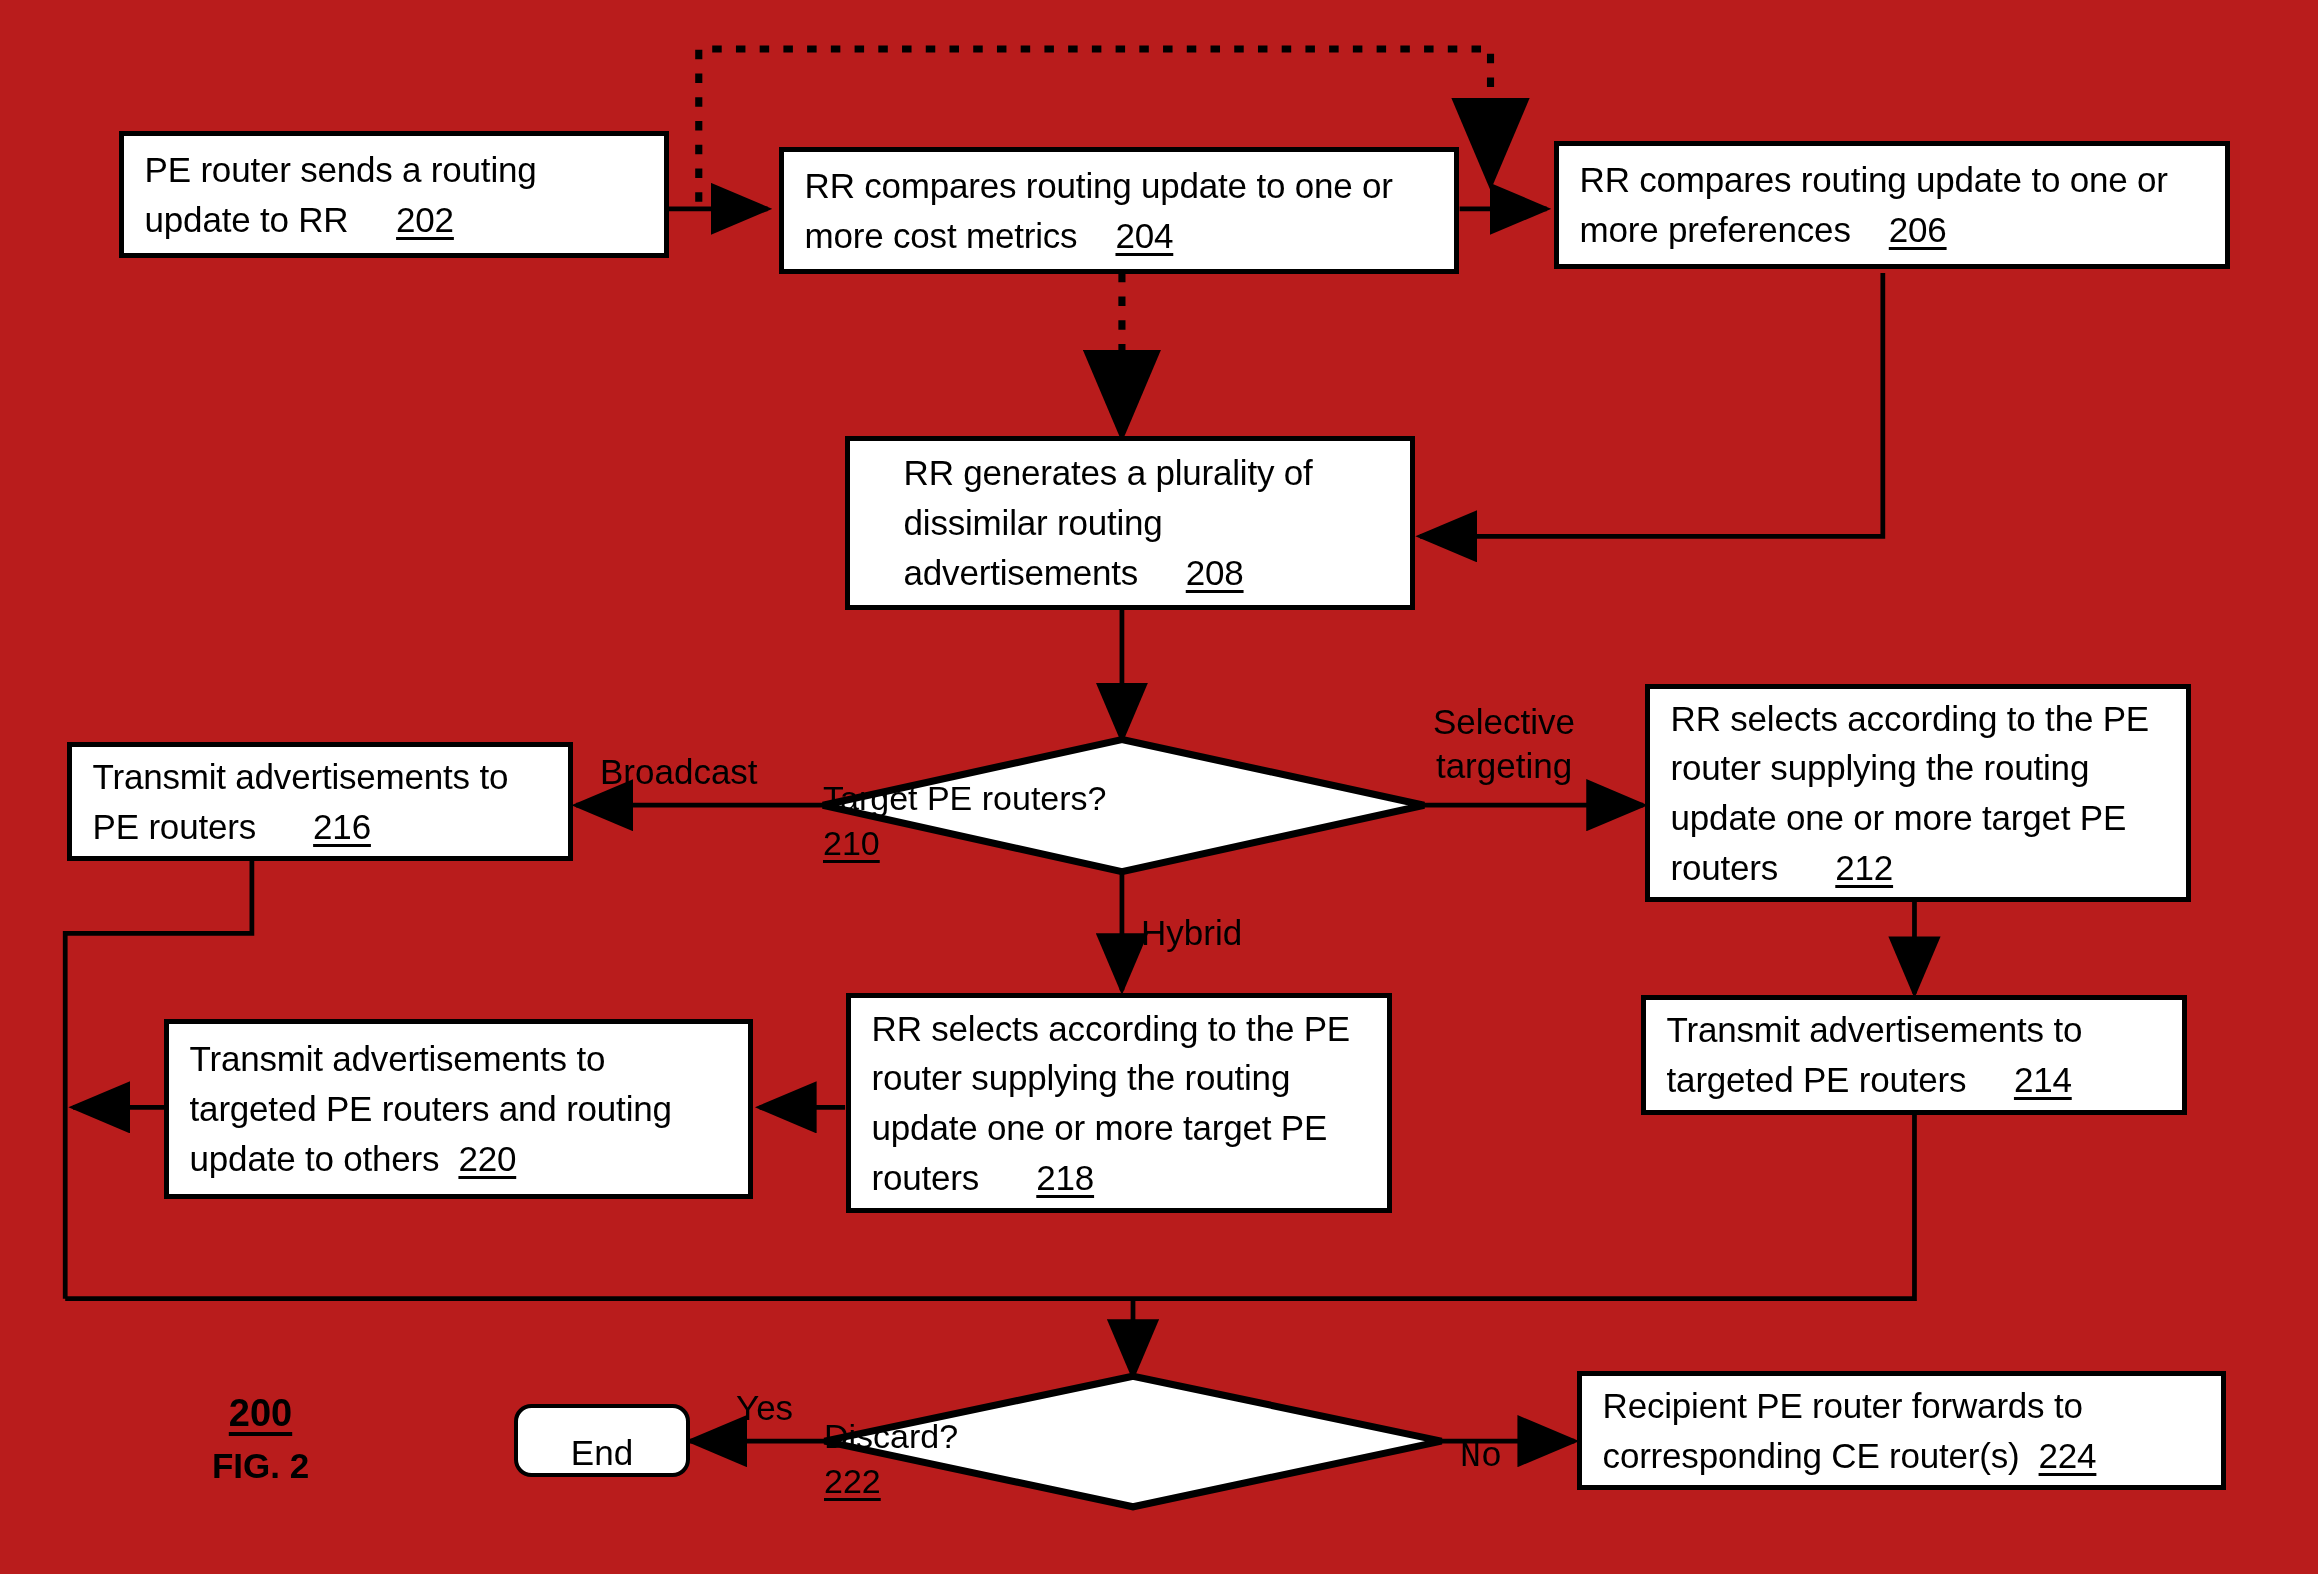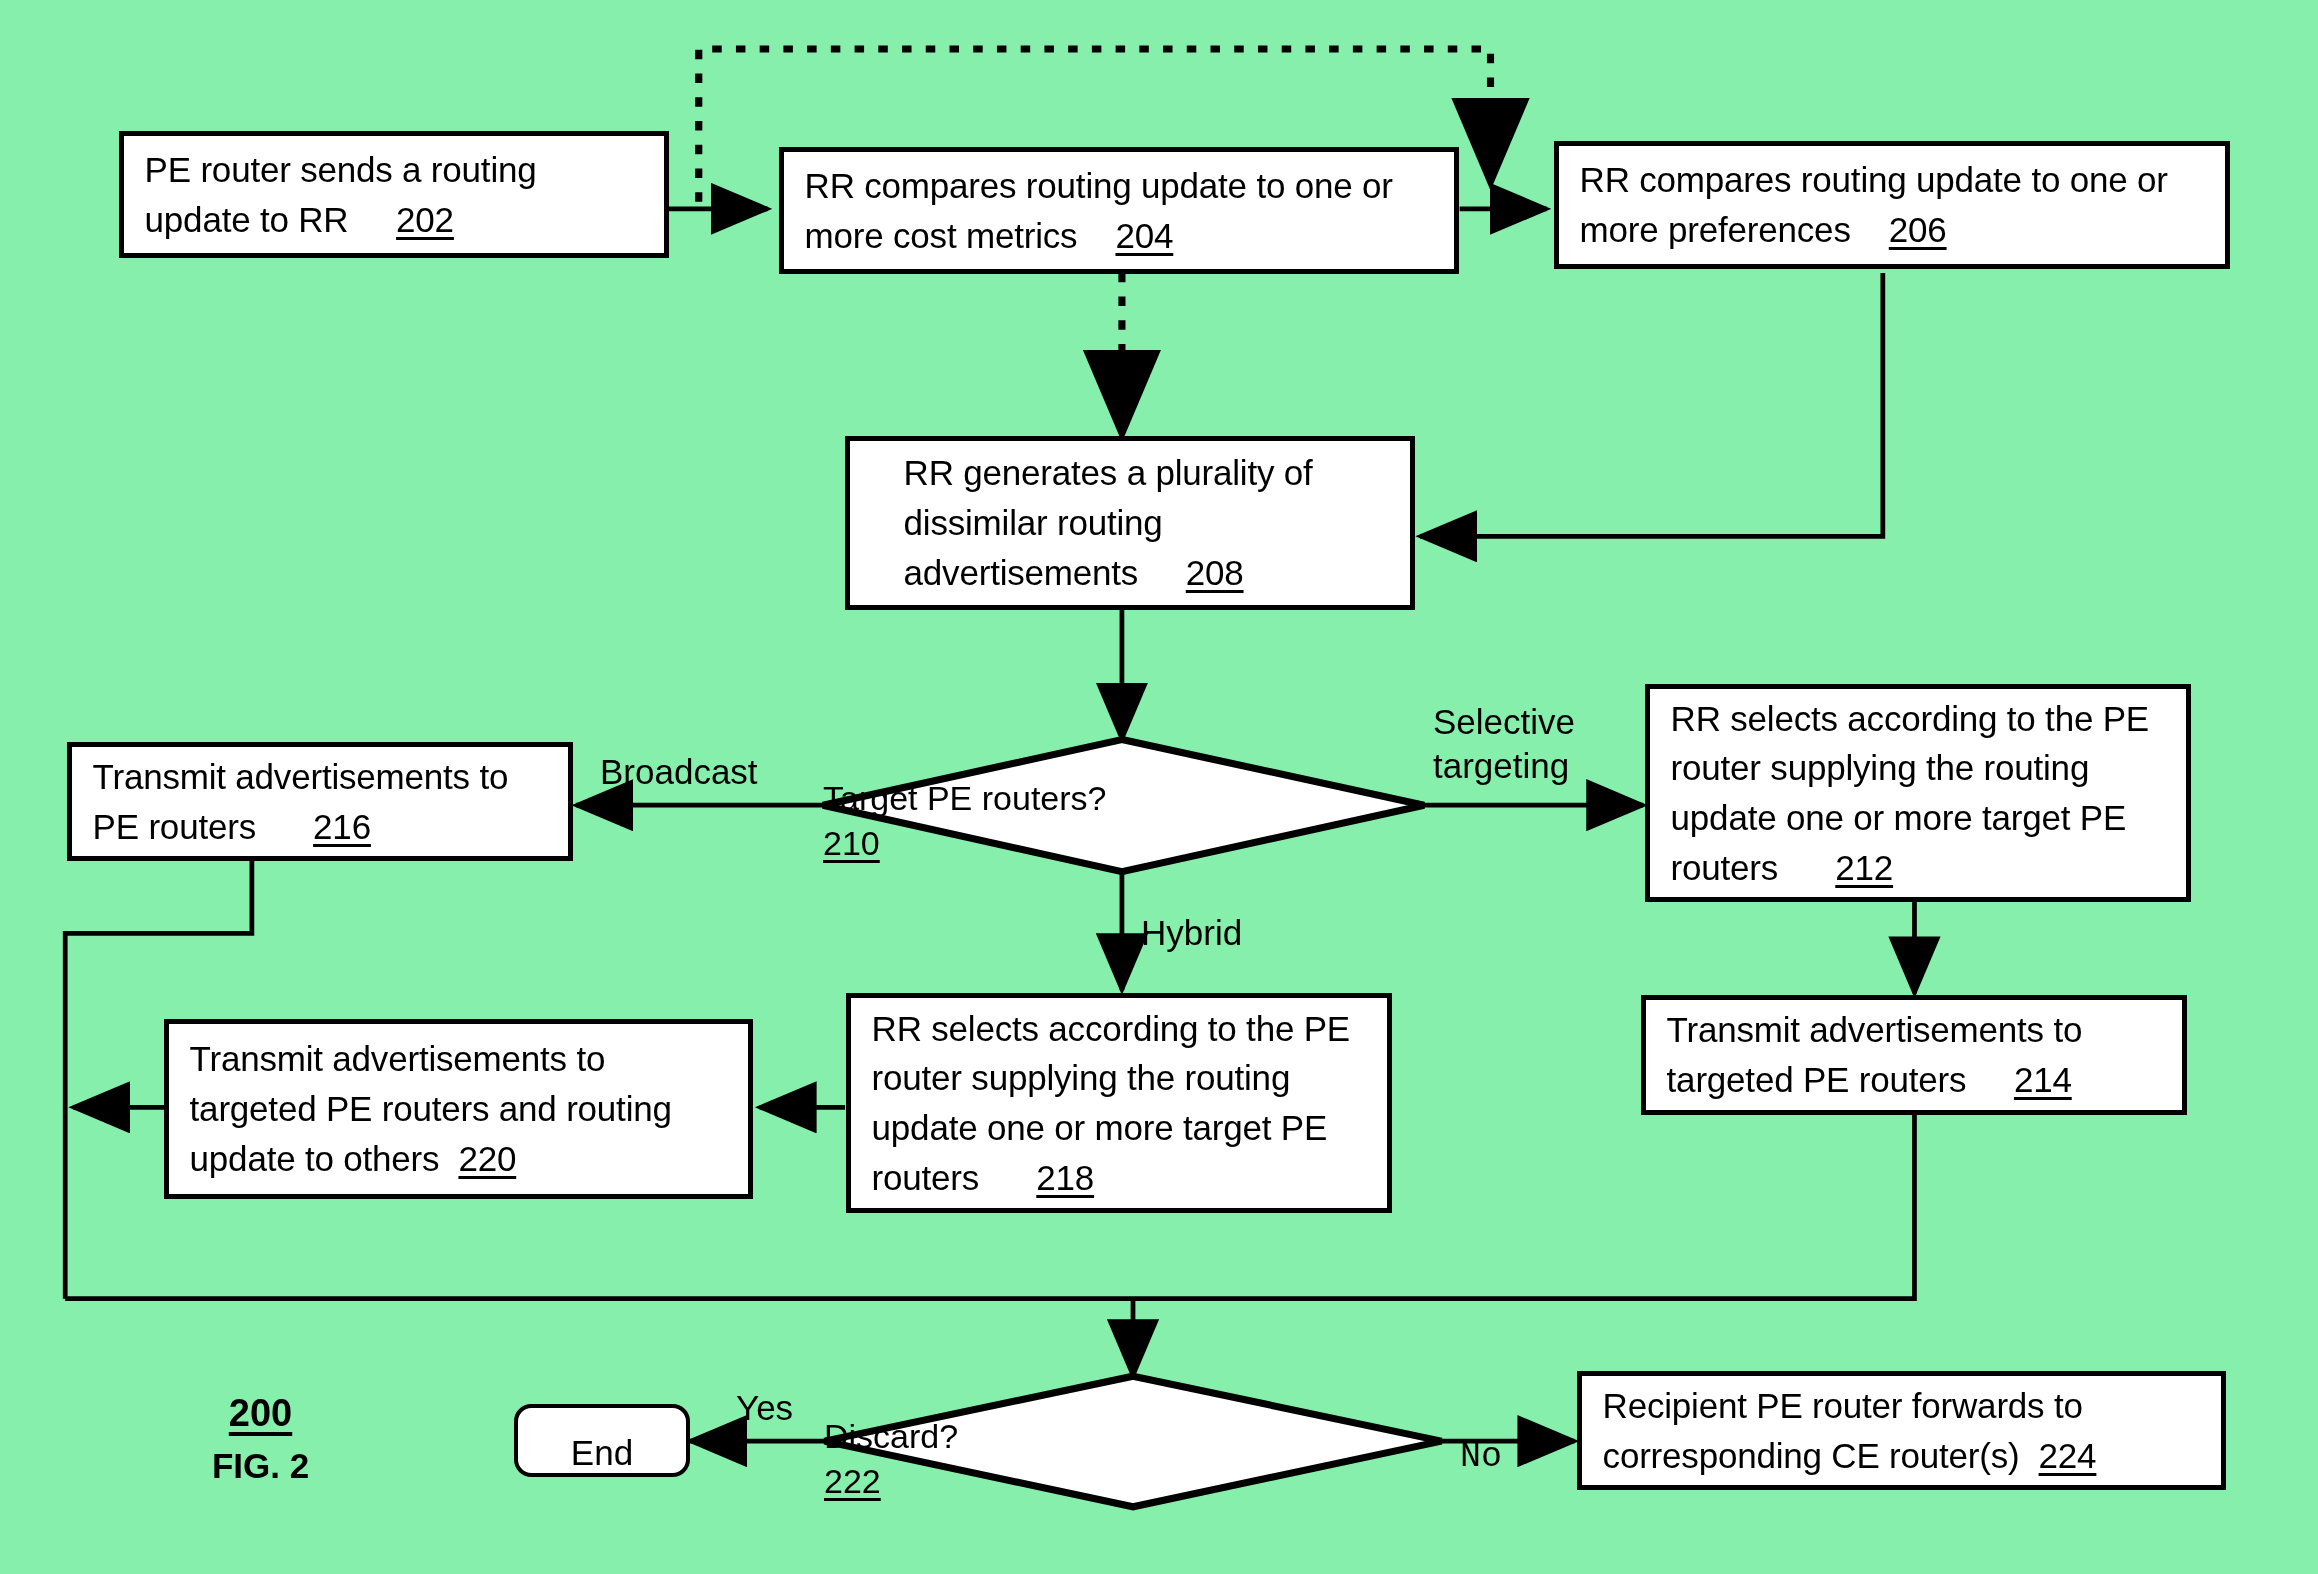--- a/index.html
+++ b/index.html
@@ -5,21 +5,21 @@
 <style>
   html, body {
     margin: 0;
     padding: 0;
     background: #ffffff;
   }
   #page {
     position: relative;
     width: 2319px;
     height: 1574px;
-    background: #86efac;
+    background: #b91c1c;
     font-family: "Liberation Sans", sans-serif;
     overflow: hidden;
   }
   #wires {
     position: absolute;
     top: 0; left: 0;
     width: 2319px;
     height: 1574px;
     pointer-events: none;
   }
@@ -239,21 +239,21 @@
     <div class="dtext ref" style="top:81px;">210</div>
   </div>
 
   <div class="diamond" style="left:824px; top:1376px; width:617px; height:131px;">
     <div class="dtext" style="top:38px;">Discard?</div>
     <div class="dtext ref" style="top:83px;">222</div>
   </div>
 
   <div class="edgelabel" style="left:600px; top:750px;">Broadcast</div>
 
-  <div class="edgelabel" style="left:1433px; top:700px; text-align:left;">Selective
+  <div class="edgelabel" style="left:1433px; top:700px; text-align:center;">Selective
 targeting</div>
 
   <div class="edgelabel" style="left:1141px; top:911px;">Hybrid</div>
 
   <div class="edgelabel" style="left:736px; top:1386px;">Yes</div>
 
   <div class="edgelabel" style="left:1460px; top:1436px;font-family:Liberation Mono, monospace;">No</div>
 
   <div class="figcaption" style="left:142px; top:1392px; width:237px;">
     <div class="fig-num">200</div>

